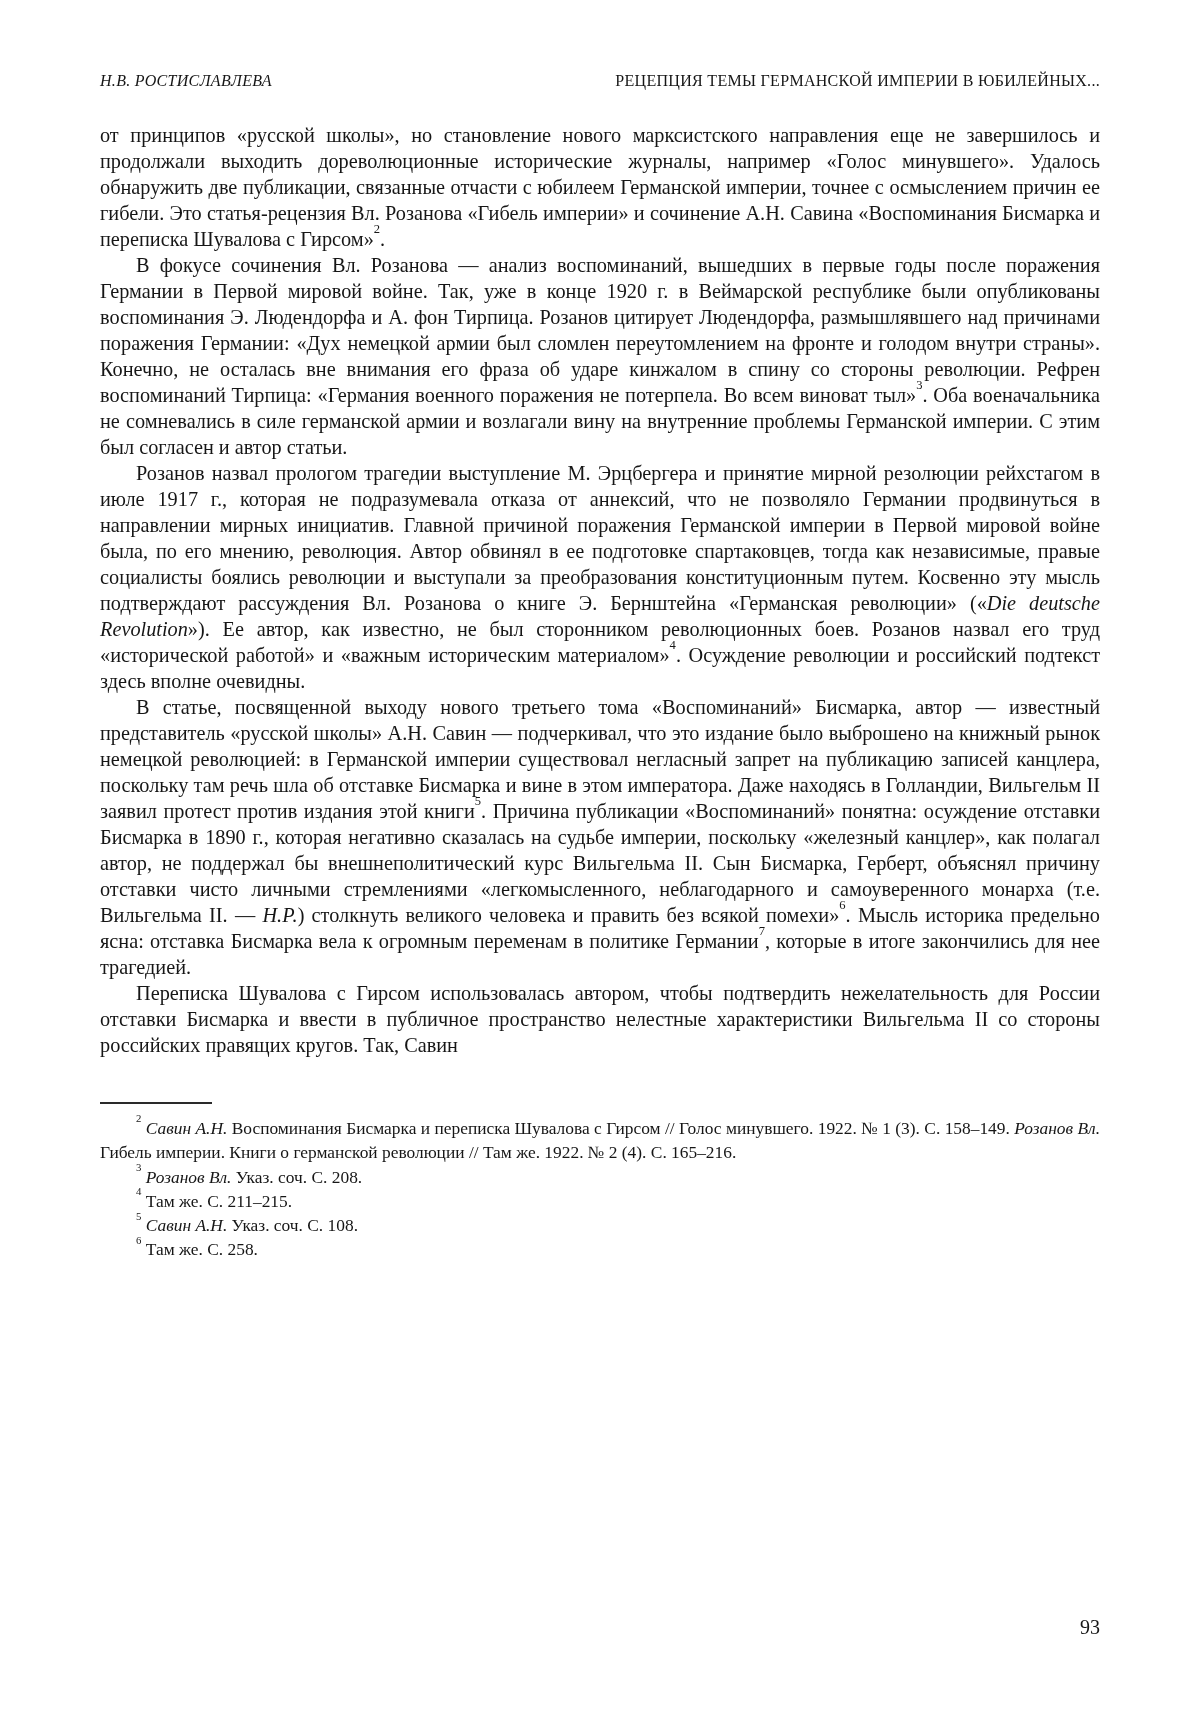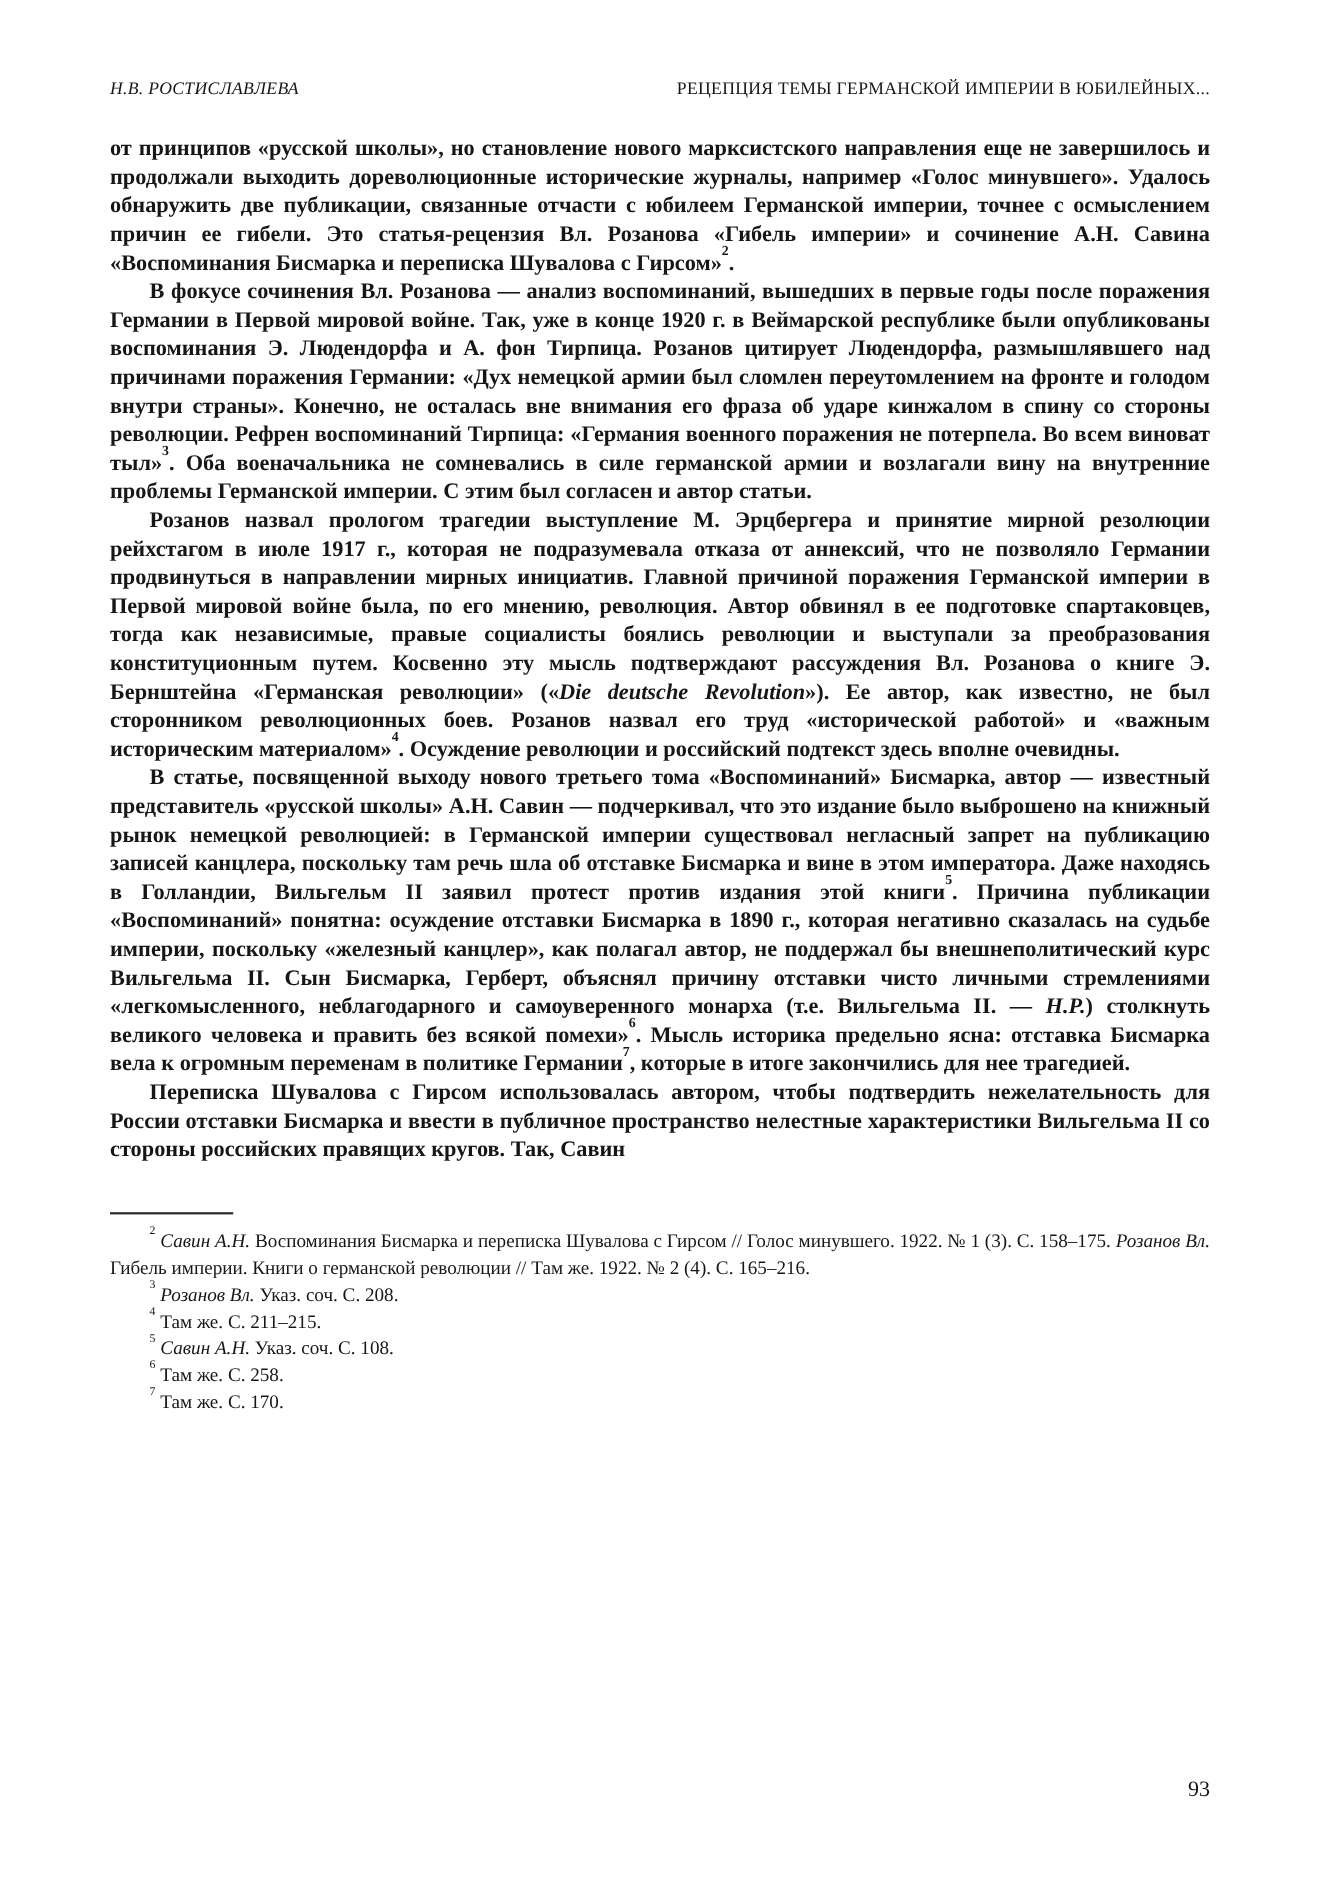--- a/index.html
+++ b/index.html
@@ -24,21 +24,21 @@
     letter-spacing: 0.3px;
     margin-bottom: 32px;
     white-space: nowrap;
   }
   .running-header .author { font-style: italic; }
   .body-text {
     font-size: 20.3px;
     line-height: 26px;
     text-align: justify;
   }
-  .para { margin: 0; font-weight: bold; }
+  .para { margin: 0; }
   .para.indent { text-indent: 36px; }
   sup {
     font-size: 0.62em;
     line-height: 0;
     position: relative;
     top: -0.45em;
   }
   .footnotes-block { margin-top: 44px; }
   .fn-rule {
     width: 112px;
@@ -74,24 +74,23 @@
       <p class="para"><span>от принципов «русской школы», но становление нового марксистского направления еще не завершилось и продолжали выходить дореволюционные исторические журналы, например «Голос минувшего». Удалось обнаружить две публикации, связанные отчасти с юбилеем Германской империи, точнее с осмыслением причин ее гибели. Это статья-рецензия Вл. Розанова «Гибель империи» и сочинение А.Н. Савина «Воспоминания Бисмарка и переписка Шувалова с Гирсом»</span><sup>2</sup><span>.</span></p>
       <p class="para indent"><span>В фокусе сочинения Вл. Розанова — анализ воспоминаний, вышедших в первые годы после поражения Германии в Первой мировой войне. Так, уже в конце 1920 г. в Веймарской республике были опубликованы воспоминания Э. Людендорфа и А. фон Тирпица. Розанов цитирует Людендорфа, размышлявшего над причинами поражения Германии: «Дух немецкой армии был сломлен переутомлением на фронте и голодом внутри страны». Конечно, не осталась вне внимания его фраза об ударе кинжалом в спину со стороны революции. Рефрен воспоминаний Тирпица: «Германия военного поражения не потерпела. Во всем виноват тыл»</span><sup>3</sup><span>. Оба военачальника не сомневались в силе германской армии и возлагали вину на внутренние проблемы Германской империи. С этим был согласен и автор статьи.</span></p>
       <p class="para indent"><span>Розанов назвал прологом трагедии выступление М. Эрцбергера и принятие мирной резолюции рейхстагом в июле 1917 г., которая не подразумевала отказа от аннексий, что не позволяло Германии продвинуться в направлении мирных инициатив. Главной причиной поражения Германской империи в Первой мировой войне была, по его мнению, революция. Автор обвинял в ее подготовке спартаковцев, тогда как независимые, правые социалисты боялись революции и выступали за преобразования конституционным путем. Косвенно эту мысль подтверждают рассуждения Вл. Розанова о книге Э. Бернштейна «Германская революции» («</span><span class="italic">Die deutsche Revolution</span><span>»). Ее автор, как известно, не был сторонником революционных боев. Розанов назвал его труд «исторической работой» и «важным историческим материалом»</span><sup>4</sup><span>. Осуждение революции и российский подтекст здесь вполне очевидны.</span></p>
       <p class="para indent"><span>В статье, посвященной выходу нового третьего тома «Воспоминаний» Бисмарка, автор — известный представитель «русской школы» А.Н. Савин — подчеркивал, что это издание было выброшено на книжный рынок немецкой революцией: в Германской империи существовал негласный запрет на публикацию записей канцлера, поскольку там речь шла об отставке Бисмарка и вине в этом императора. Даже находясь в Голландии, Вильгельм II заявил протест против издания этой книги</span><sup>5</sup><span>. Причина публикации «Воспоминаний» понятна: осуждение отставки Бисмарка в 1890 г., которая негативно сказалась на судьбе империи, поскольку «железный канцлер», как полагал автор, не поддержал бы внешнеполитический курс Вильгельма II. Сын Бисмарка, Герберт, объяснял причину отставки чисто личными стремлениями «легкомысленного, неблагодарного и самоуверенного монарха (т.е. Вильгельма II. — </span><span class="italic">Н.Р.</span><span>) столкнуть великого человека и править без всякой помехи»</span><sup>6</sup><span>. Мысль историка предельно ясна: отставка Бисмарка вела к огромным переменам в политике Германии</span><sup>7</sup><span>, которые в итоге закончились для нее трагедией.</span></p>
       <p class="para indent"><span>Переписка Шувалова с Гирсом использовалась автором, чтобы подтвердить нежелательность для России отставки Бисмарка и ввести в публичное пространство нелестные характеристики Вильгельма II со стороны российских правящих кругов. Так, Савин</span></p>
     </div>
 
   <div class="footnotes-block">
     <hr class="fn-rule">
     <div class="footnotes">
-        <p class="footnote"><sup>2</sup><span> </span><span class="italic">Савин А.Н.</span><span> Воспоминания Бисмарка и переписка Шувалова с Гирсом // Голос минувшего. 1922. № 1 (3). С. 158–175. </span><span class="italic">Розанов Вл.</span><span> Гибель империи. Книги о германской революции // Там же. 1922. № 2 (4). С. 165–216.</span></p>
+        <p class="footnote"><sup>2</sup><span> </span><span class="italic">Савин А.Н.</span><span> Воспоминания Бисмарка и переписка Шувалова с Гирсом // Голос минувшего. 1922. № 1 (3). С. 158–149. </span><span class="italic">Розанов Вл.</span><span> Гибель империи. Книги о германской революции // Там же. 1922. № 2 (4). С. 165–216.</span></p>
         <p class="footnote"><sup>3</sup><span> </span><span class="italic">Розанов Вл.</span><span> Указ. соч. С. 208.</span></p>
         <p class="footnote"><sup>4</sup><span> Там же. С. 211–215.</span></p>
         <p class="footnote"><sup>5</sup><span> </span><span class="italic">Савин А.Н.</span><span> Указ. соч. С. 108.</span></p>
         <p class="footnote"><sup>6</sup><span> Там же. С. 258.</span></p>
-        <p class="footnote"><sup>7</sup><span> Там же. С. 170.</span></p>
       </div>
   </div>
 
 </div>
 
 <div class="page-number">93</div>
 
 </body></html>

